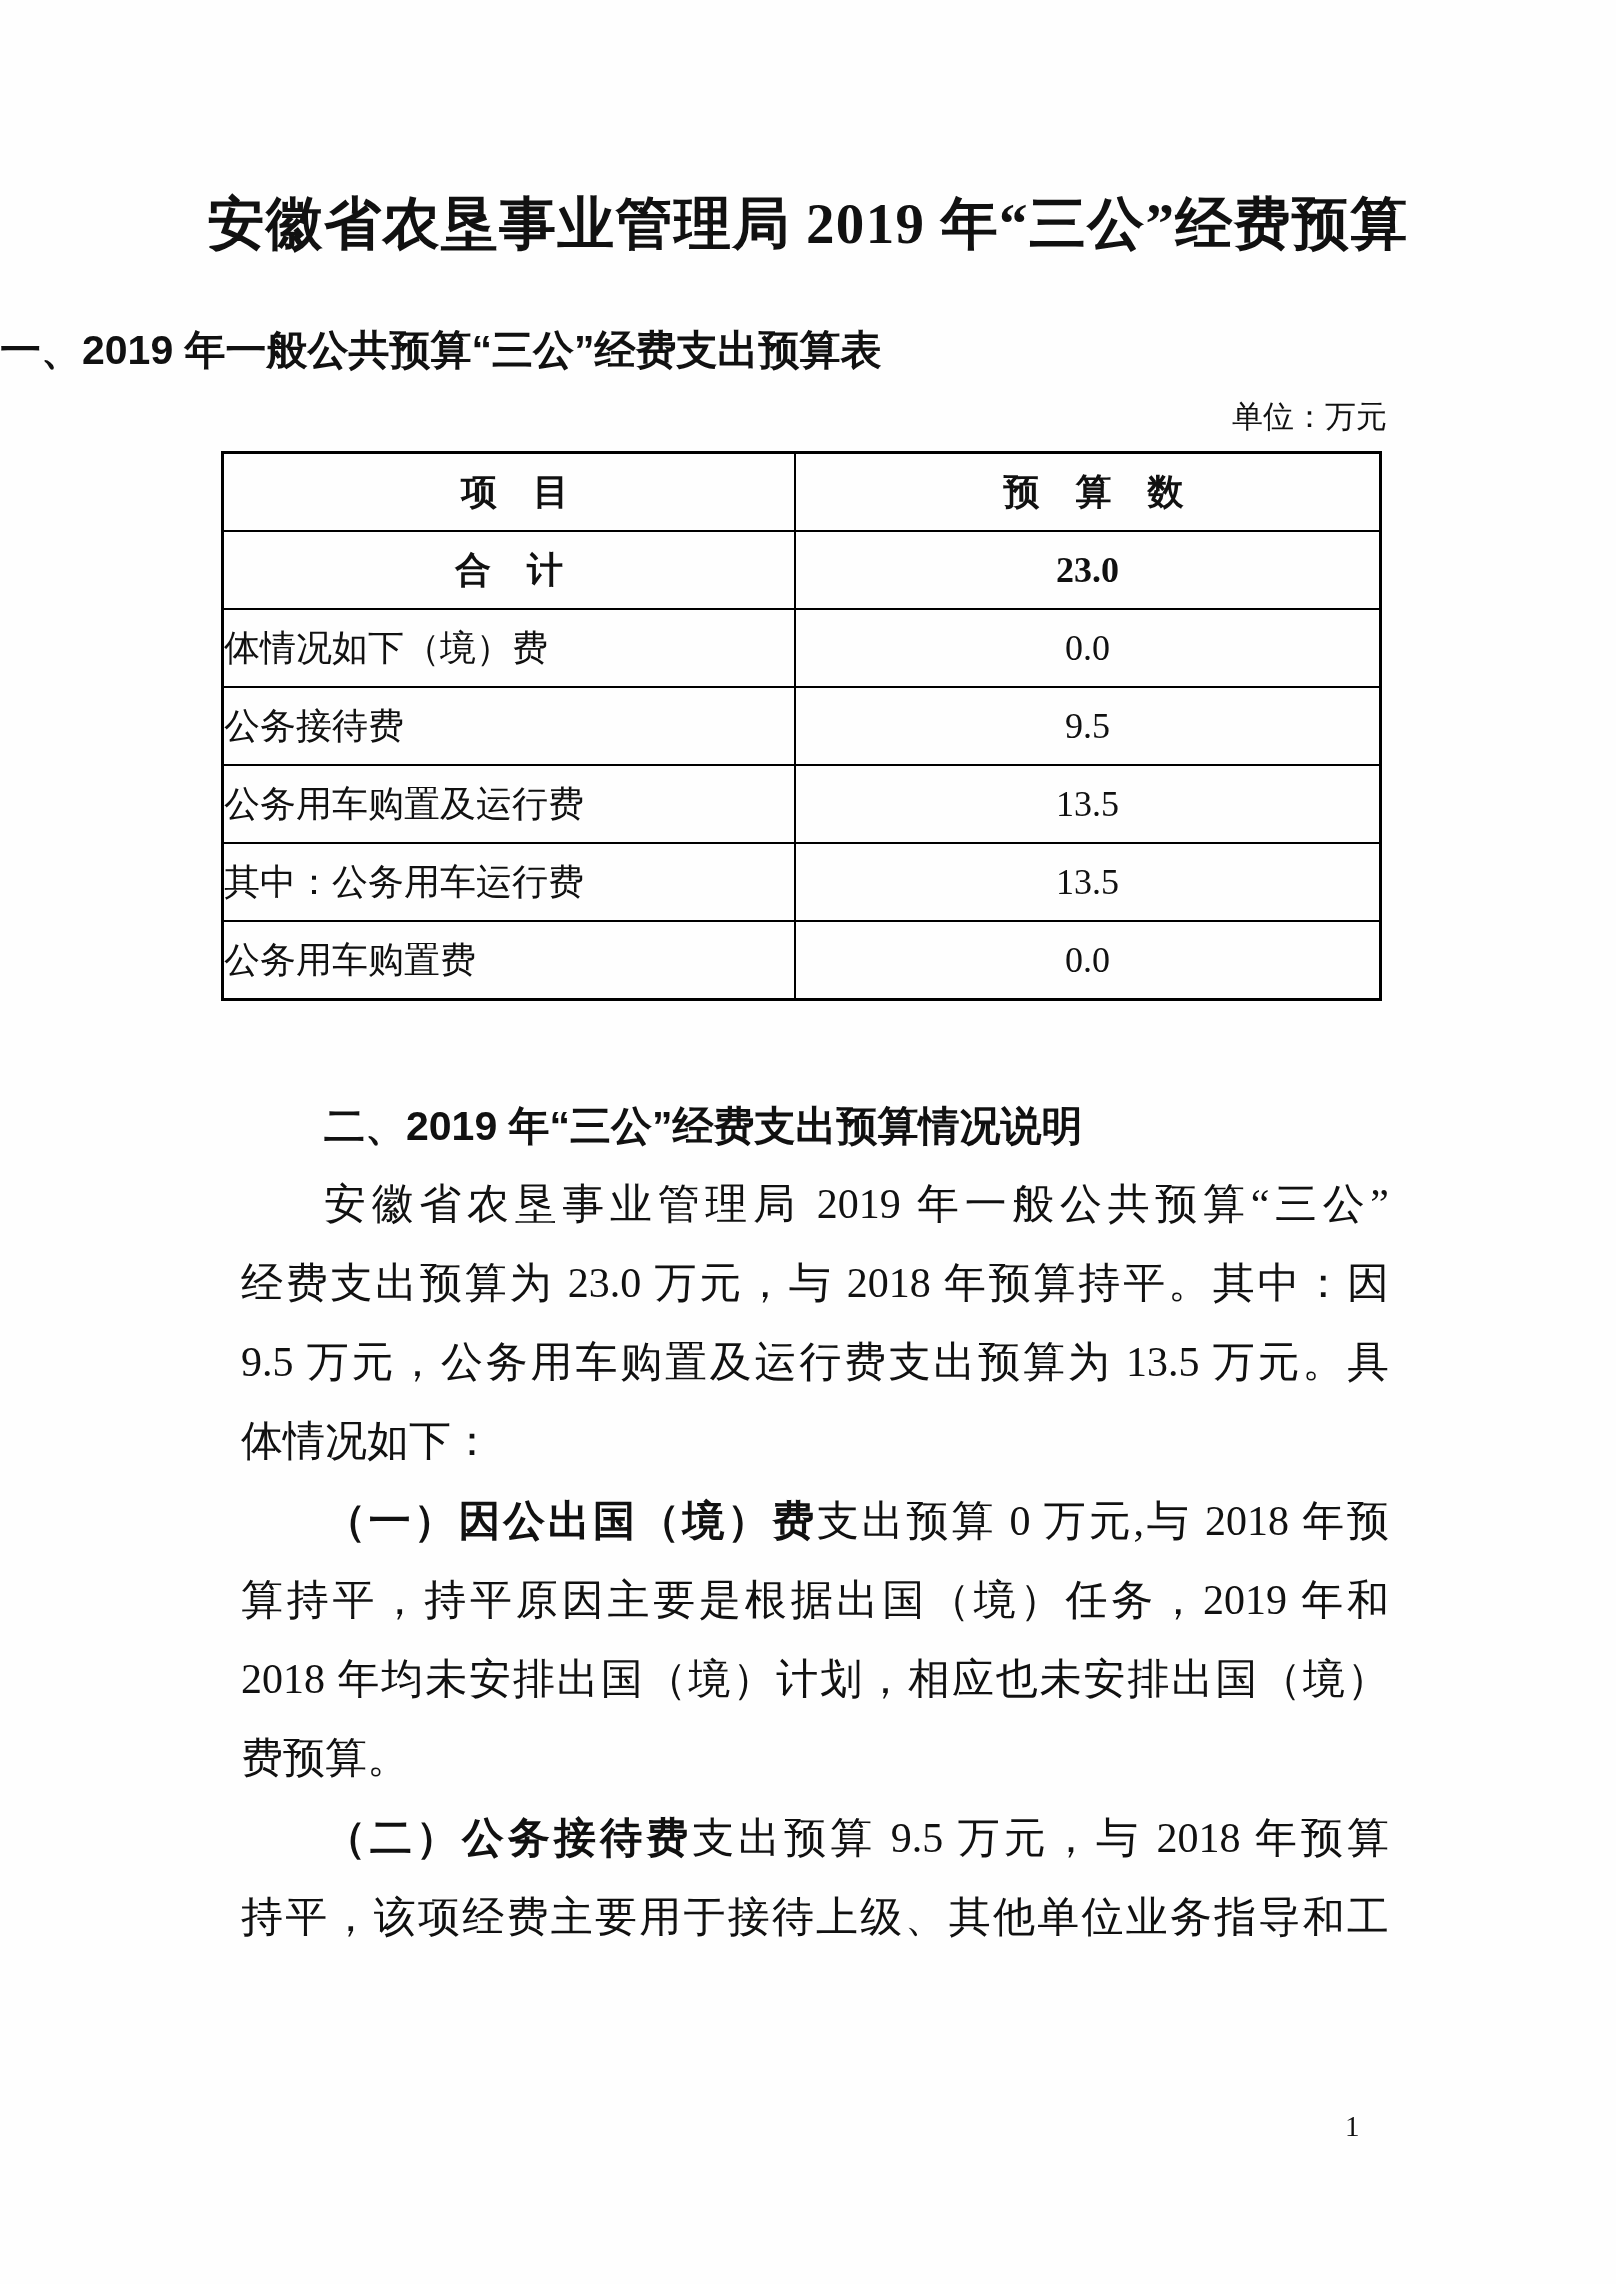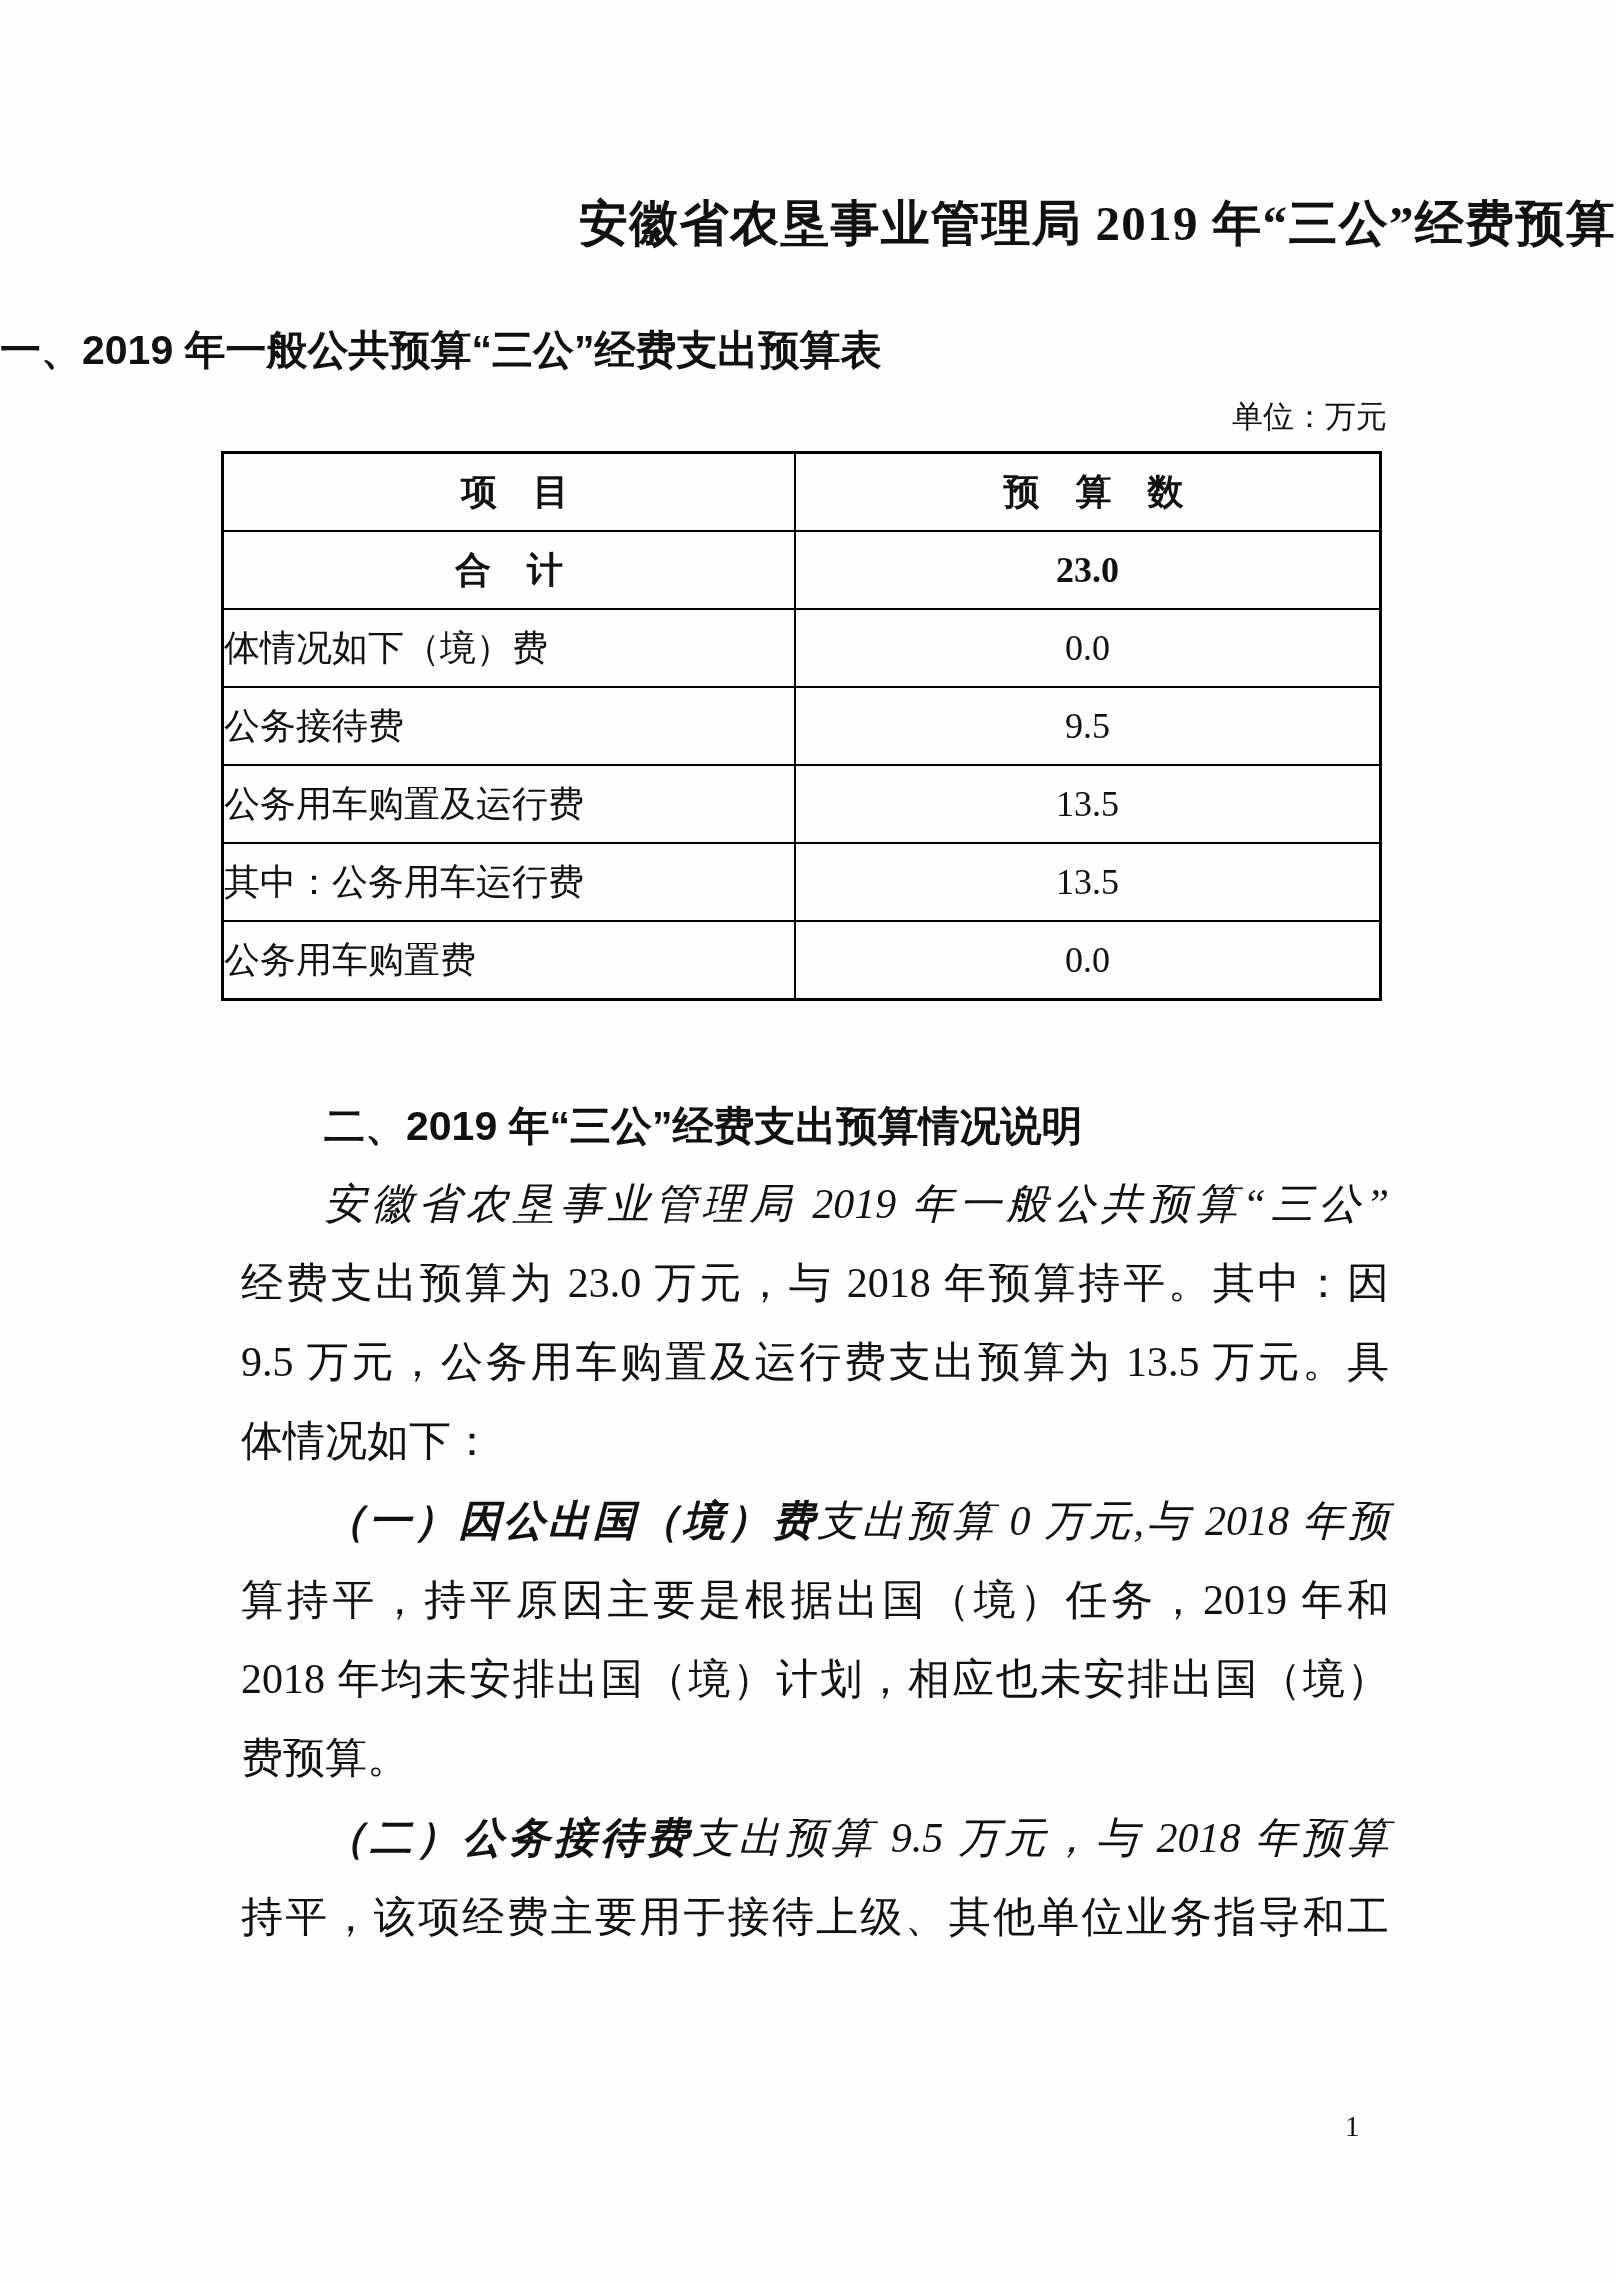--- a/index.html
+++ b/index.html
@@ -7,24 +7,24 @@
     position:relative;
     width:1616px;height:2284px;
     background:#fefefe;
     overflow:hidden;
     color:#111;
     font-family:"Liberation Serif","DejaVu Serif",serif;
   }
   .doc-title{
     margin:0;
     padding-top:193px;
-    font-size:49px;
+    font-size:57px;
     line-height:61px;
     font-weight:bold;
-    text-align:right;
+    text-align:center;
     letter-spacing:1.3px;
     font-family:"Liberation Serif","DejaVu Serif",serif;
   }
   .sec1-heading{
     margin:73px 0 0 0;
     font-size:41px;
     line-height:46px;
     font-weight:bold;
     font-family:"Liberation Sans","DejaVu Sans",sans-serif;
   }
@@ -71,21 +71,21 @@
   }
   .body-line{
     font-size:42px;
     line-height:79px;
     white-space:nowrap;
     text-align:justify;
     text-align-last:justify;
     text-justify:inter-character;
   }
   .body-line.no-justify{text-align-last:left;}
-  .body-line.indent{text-indent:83px;font-style:italic;}
+  .body-line.indent{text-indent:83px;}
   .body-line .emph{
     font-weight:bold;
     font-family:"Liberation Sans","DejaVu Sans",sans-serif;
   }
   .page-number{
     position:absolute;
     left:1345px;
     top:2111px;
     font-size:29px;
     line-height:31px;

